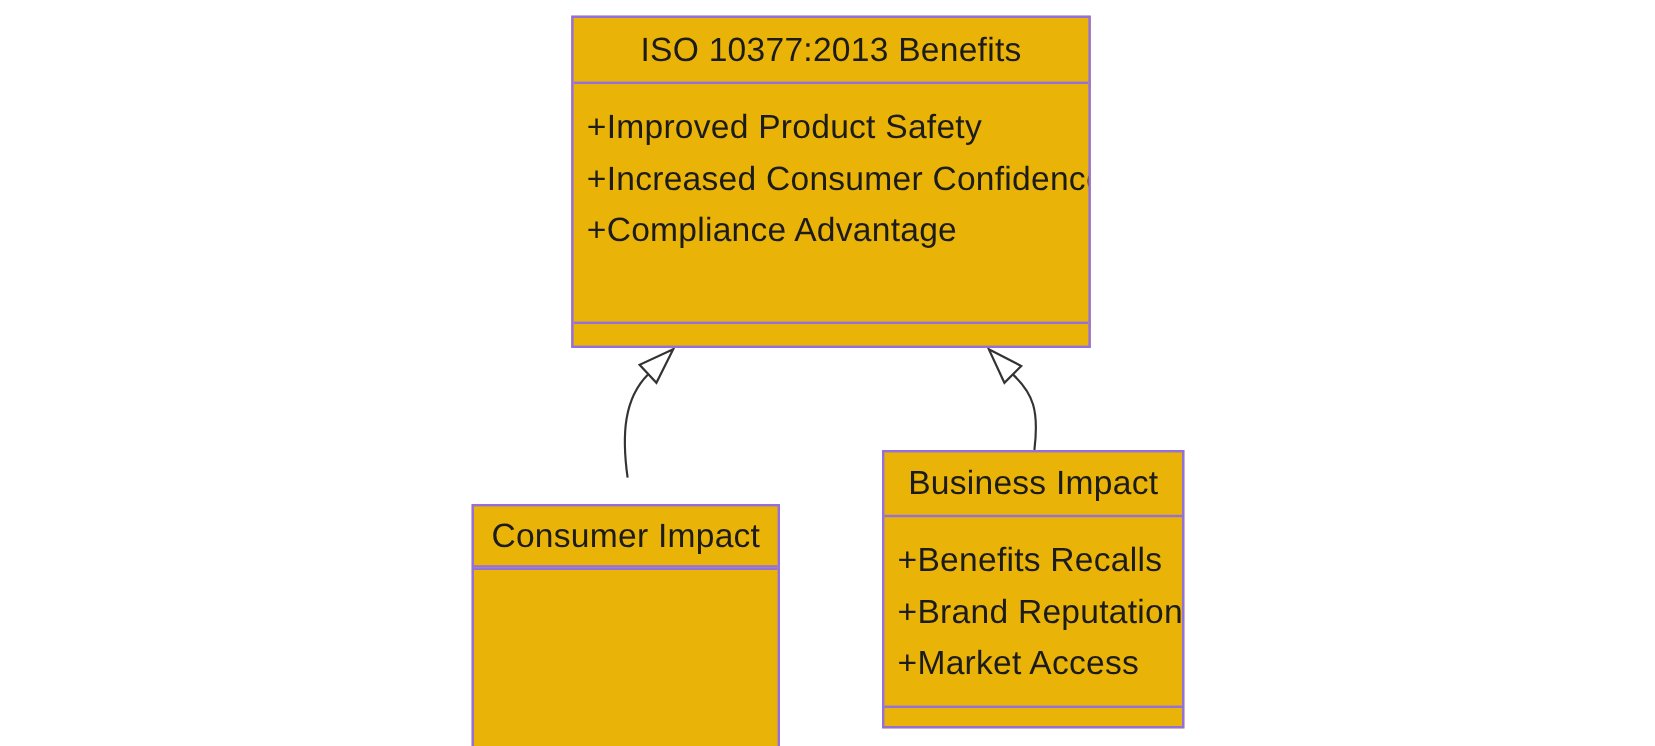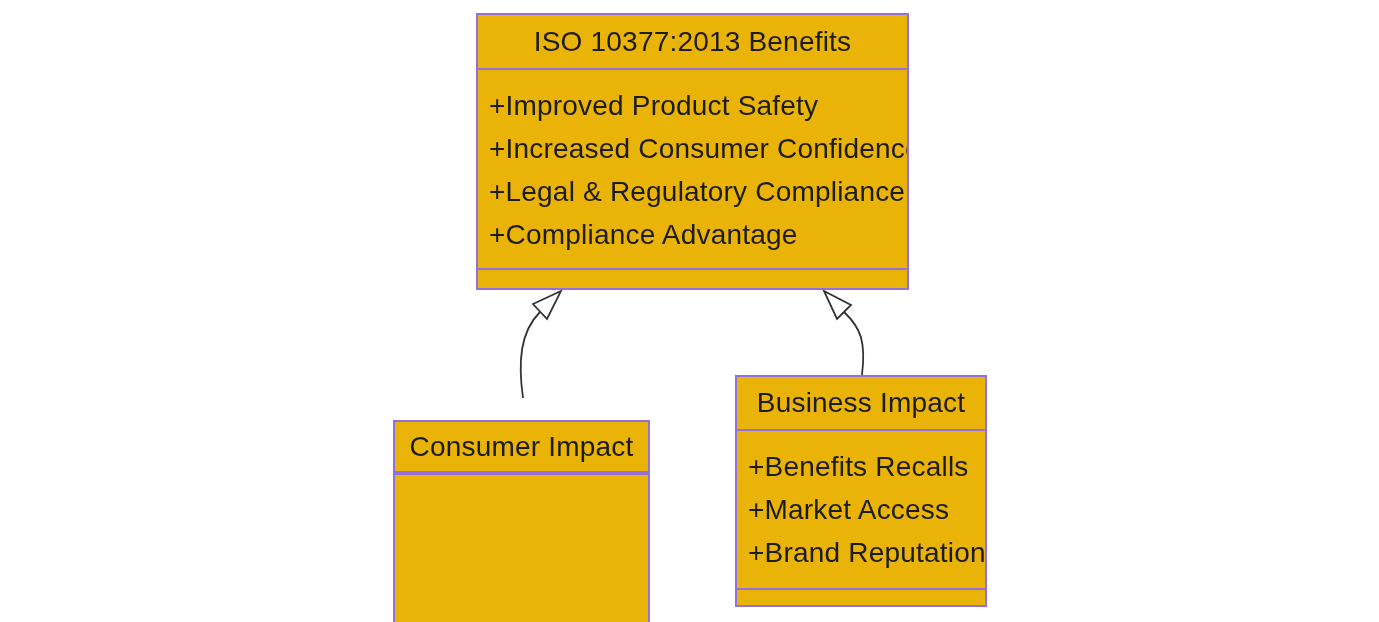--- a/index.html
+++ b/index.html
@@ -99,34 +99,33 @@
       <path class="edge-path" d="M862,375 C866,342 861,328 844,312"></path>
       <polygon class="edge-head" points="824,291 851,305 837,319"></polygon>
     </g>
   </svg>
 
   <div class="class-box" id="box-main">
     <div class="class-title">ISO 10377:2013 Benefits</div>
     <div class="class-members">
         <div class="class-member">+Improved Product Safety</div>
         <div class="class-member">+Increased Consumer Confidence</div>
-        <div class="class-member">+Legal &amp; Regulatory Compliance</div>
         <div class="class-member">+Compliance Advantage</div>
       </div>
     <div class="class-footer"></div>
   </div>
 
   <div class="class-box" id="box-consumer">
     <div class="class-title">Consumer Impact</div>
     <div class="class-footer"></div>
   </div>
 
   <div class="class-box" id="box-business">
     <div class="class-title">Business Impact</div>
     <div class="class-members">
         <div class="class-member">+Benefits Recalls</div>
+        <div class="class-member">+Brand Reputation</div>
         <div class="class-member">+Market Access</div>
-        <div class="class-member">+Brand Reputation</div>
       </div>
     <div class="class-footer"></div>
   </div>
 
 </div>
 
 </body></html>

